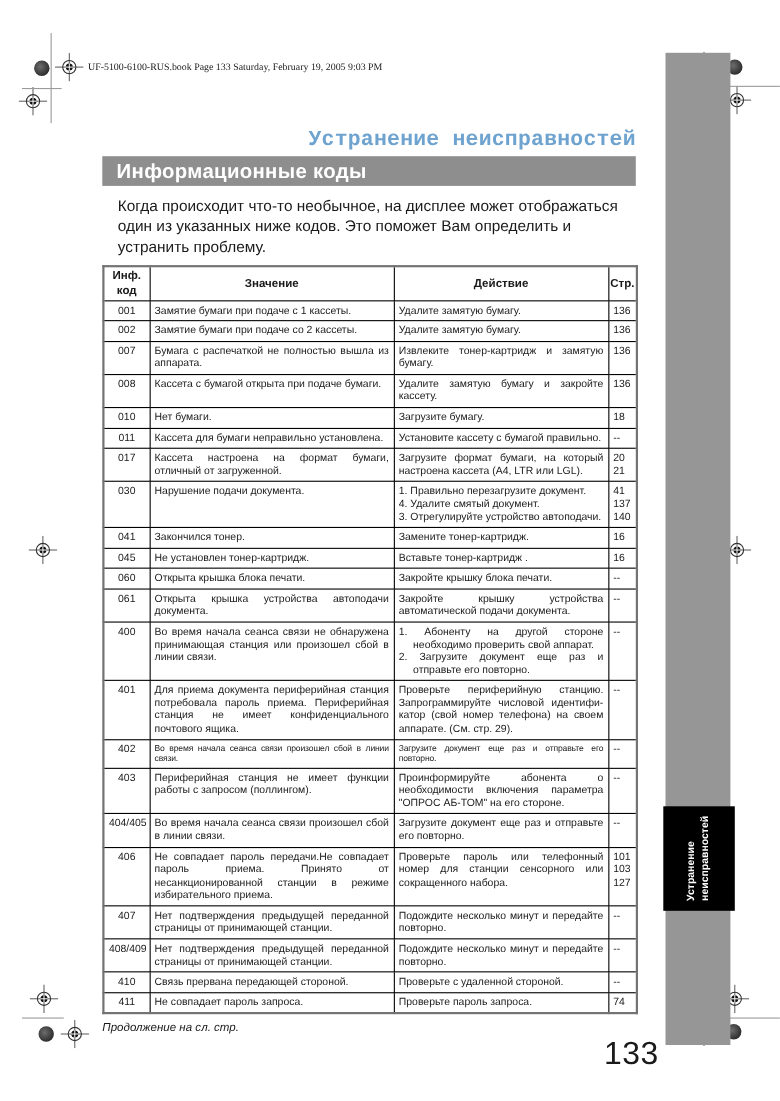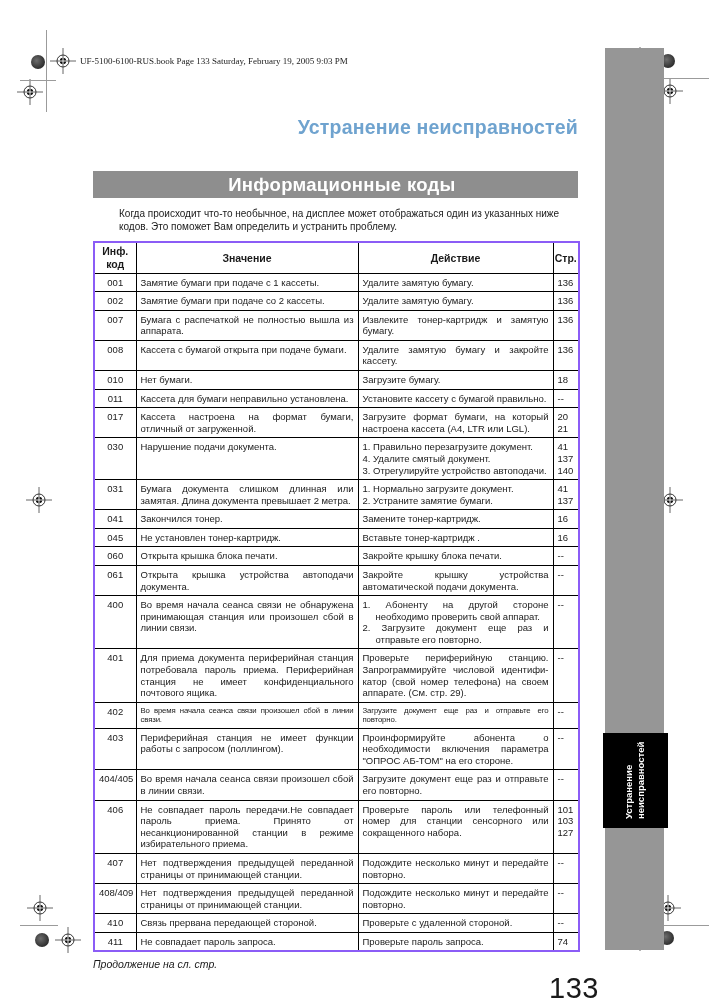--- a/index.html
+++ b/index.html
@@ -10,27 +10,27 @@
   .cross{position:absolute;width:26px;height:26px;}
   .regdot{position:absolute;width:14px;height:14px;border-radius:50%;
           background:radial-gradient(circle at 40% 40%, #6d6d6d, #2a2a2a 75%);}
   .regline{position:absolute;background:#9b9b9b;}
 
   .print-header{position:absolute;left:80px;top:56px;font-family:"Liberation Serif",serif;
                 font-size:9px;color:#222;white-space:nowrap;}
 
   .content{position:absolute;left:93px;top:116px;width:485px;}
   .chapter-title{text-align:right;font-size:19.5px;font-weight:bold;color:#6fa3cf;
-                 letter-spacing:.2px;}
-  .section-bar{margin-top:32px;height:27px;background:#8e8e8e;display:flex;align-items:center;justify-content:center;}
+                 letter-spacing:.2px;font-family:Liberation Mono, monospace;}
+  .section-bar{margin-top:4px;height:27px;background:#8e8e8e;display:flex;align-items:center;}
   .section-bar span{color:#ffffff;font-weight:bold;font-size:18.5px;padding-left:13px;
                     letter-spacing:.3px;}
-  .intro{margin:9px 0 0 26px;font-size:10px;line-height:1.32;width:468px;}
-
-  table.codes{margin-top:8px;width:485px;border-collapse:collapse;border:2px solid #8b5cf6;
+  .intro{margin:9px 0 0 14px;font-size:14px;line-height:1.32;width:468px;}
+
+  table.codes{margin-top:8px;width:485px;border-collapse:collapse;border:2px solid #737373;
               table-layout:fixed;}
   .codes th{border:1px solid #000;font-size:10.5px;font-weight:bold;padding:2px 1px;
             line-height:1.2;vertical-align:middle;}
   .codes td{border:1px solid #000;font-size:9.5px;line-height:1.22;padding:3px 4px;
             vertical-align:top;}
   .cell-code{text-align:center;white-space:nowrap;padding-left:1px;padding-right:1px;}
   .cell-meaning{text-align:justify;}
   .cell-page{text-align:left;padding-left:1px;padding-right:1px;}
   .action-line{text-align:justify;}
   .action-line.hang{padding-left:13px;text-indent:-13px;}
@@ -220,32 +220,20 @@
               <div class="action-line hang">4. Удалите смятый документ.</div>
               <div class="action-line hang">3. Отрегулируйте устройство автоподачи.</div>
             </td>
     <td class="cell-page">
               <div>41</div>
               <div>137</div>
               <div>140</div>
             </td>
   </tr>
           <tr>
-    <td class="cell-code">031</td>
-    <td class="cell-meaning">Бумага документа слишком длинная или замятая. Длина документа превышает 2 метра.</td>
-    <td class="cell-action">
-              <div class="action-line hang">1. Нормально загрузите документ.</div>
-              <div class="action-line hang">2. Устраните замятие бумаги.</div>
-            </td>
-    <td class="cell-page">
-              <div>41</div>
-              <div>137</div>
-            </td>
-  </tr>
-          <tr>
     <td class="cell-code">041</td>
     <td class="cell-meaning">Закончился тонер.</td>
     <td class="cell-action">
               <div class="action-line">Замените тонер-картридж.</div>
             </td>
     <td class="cell-page">
               <div>16</div>
             </td>
   </tr>
           <tr>

